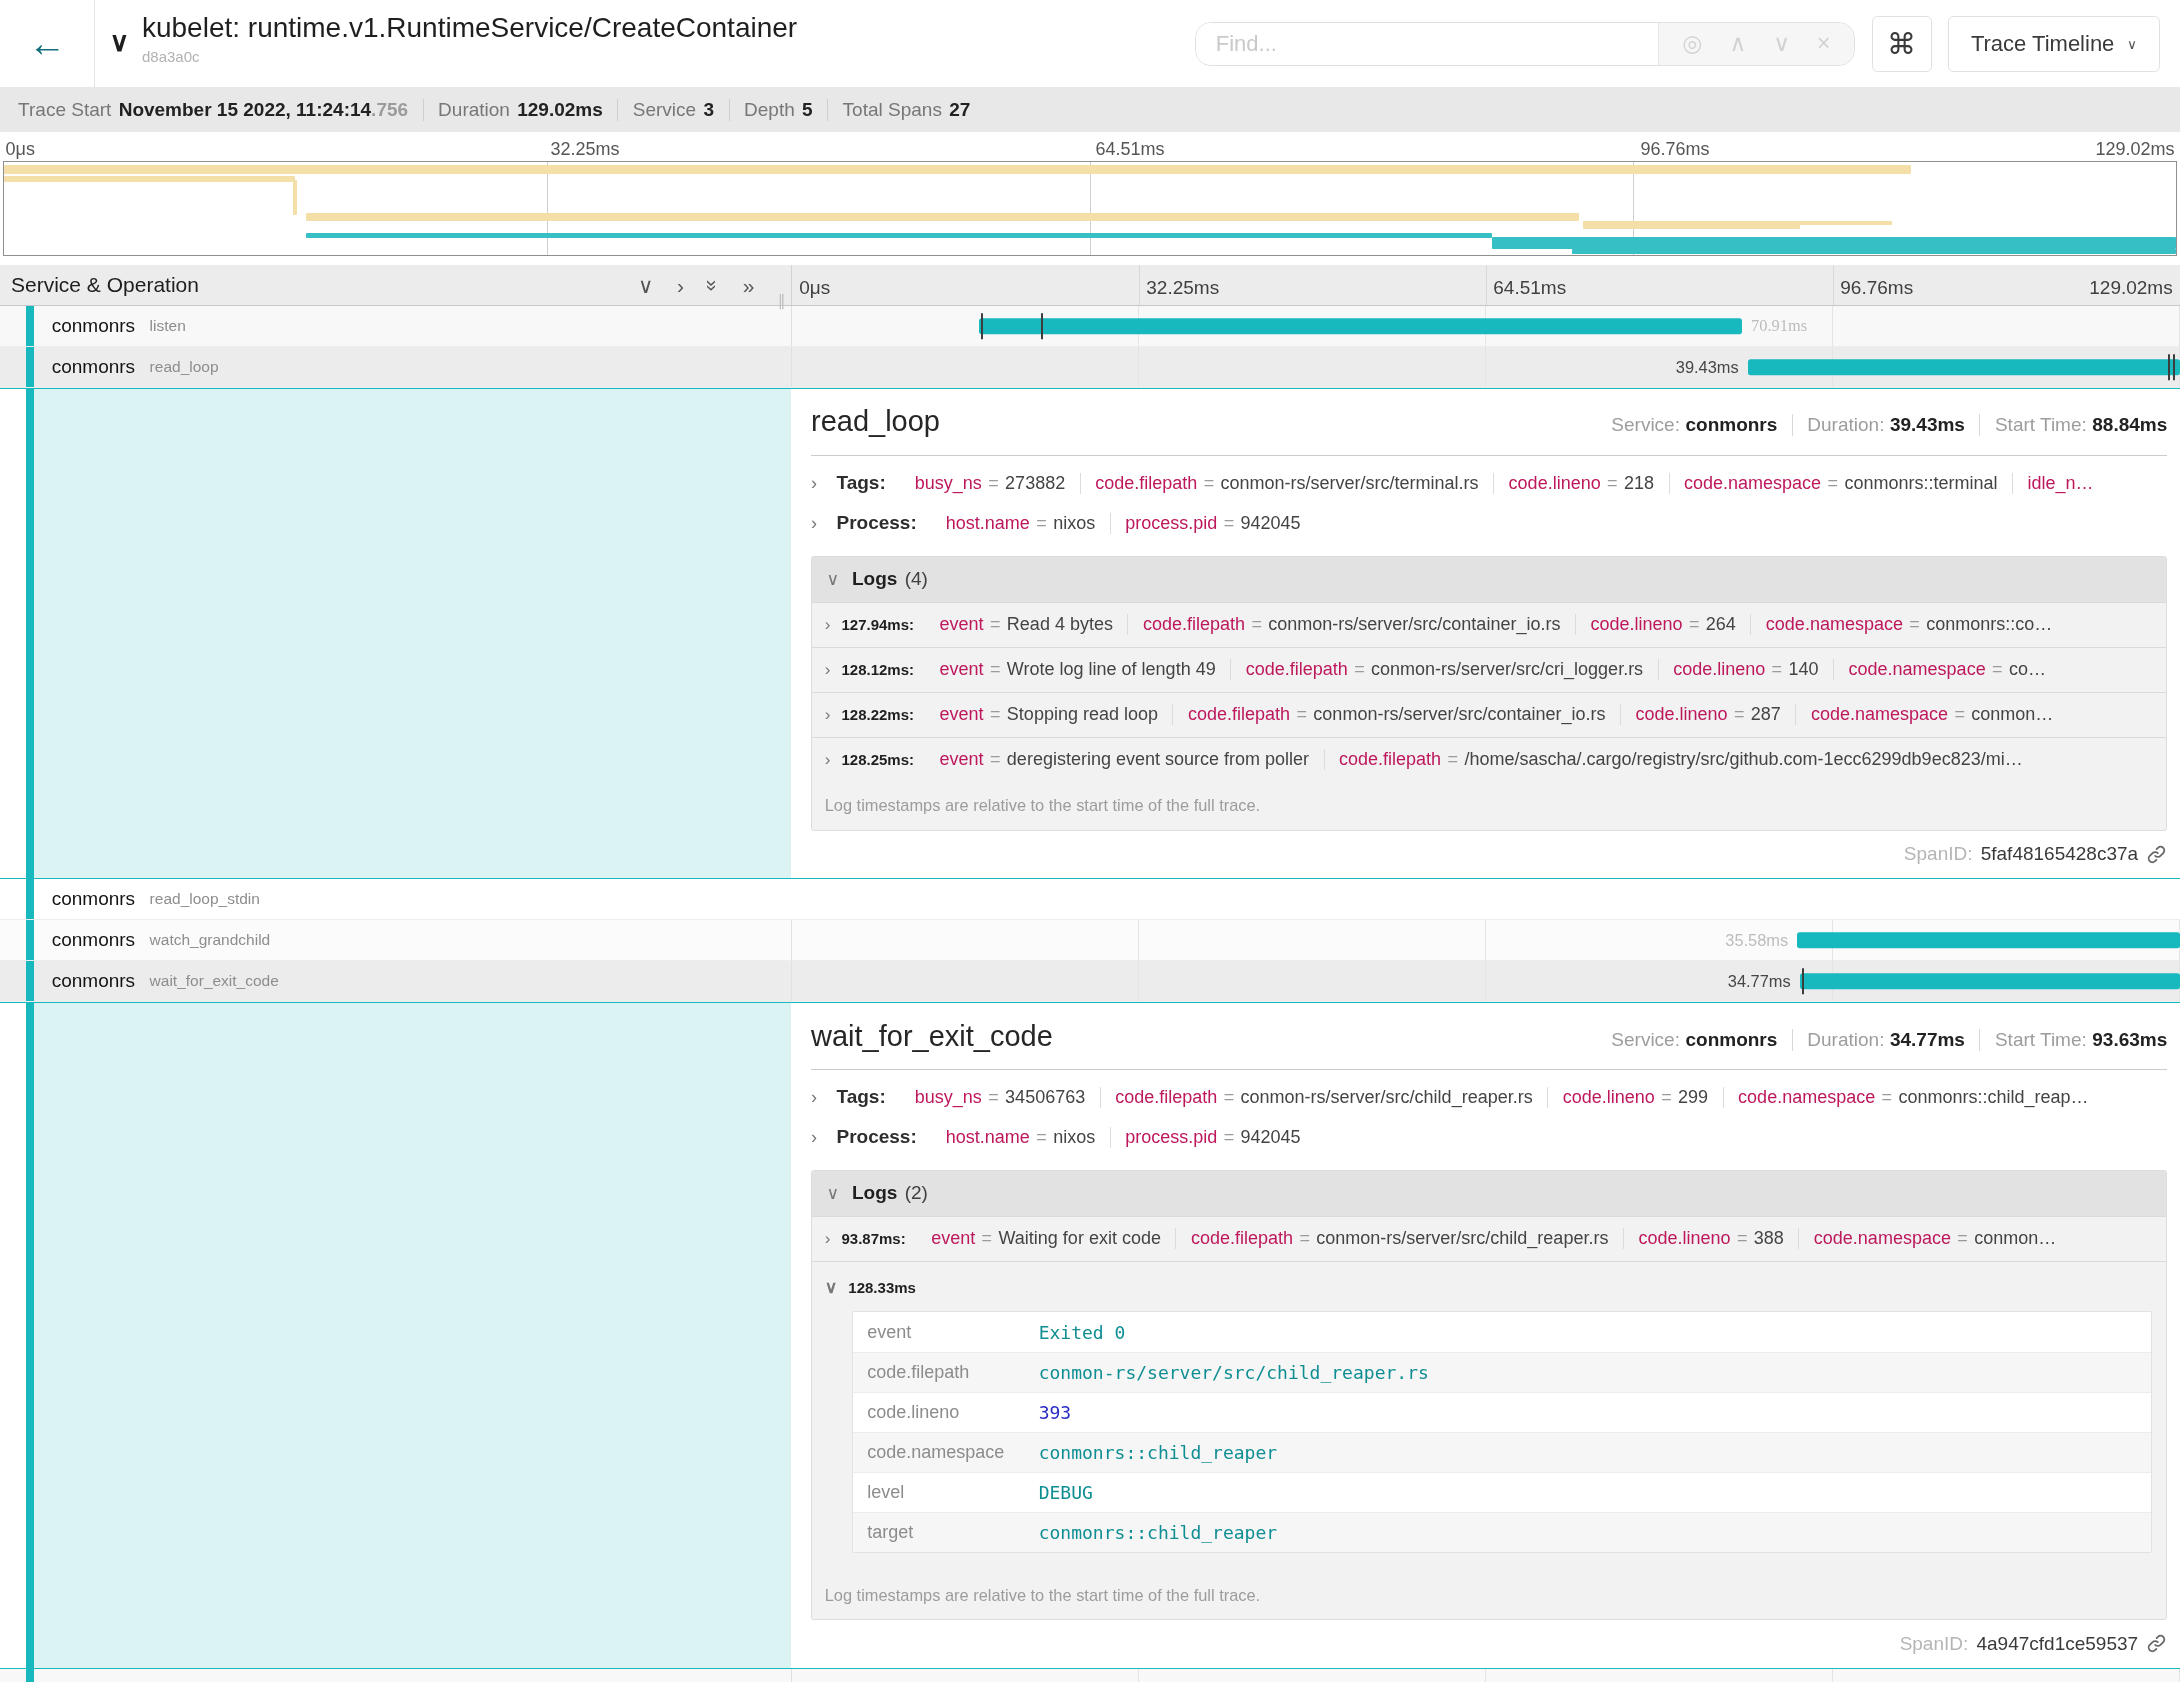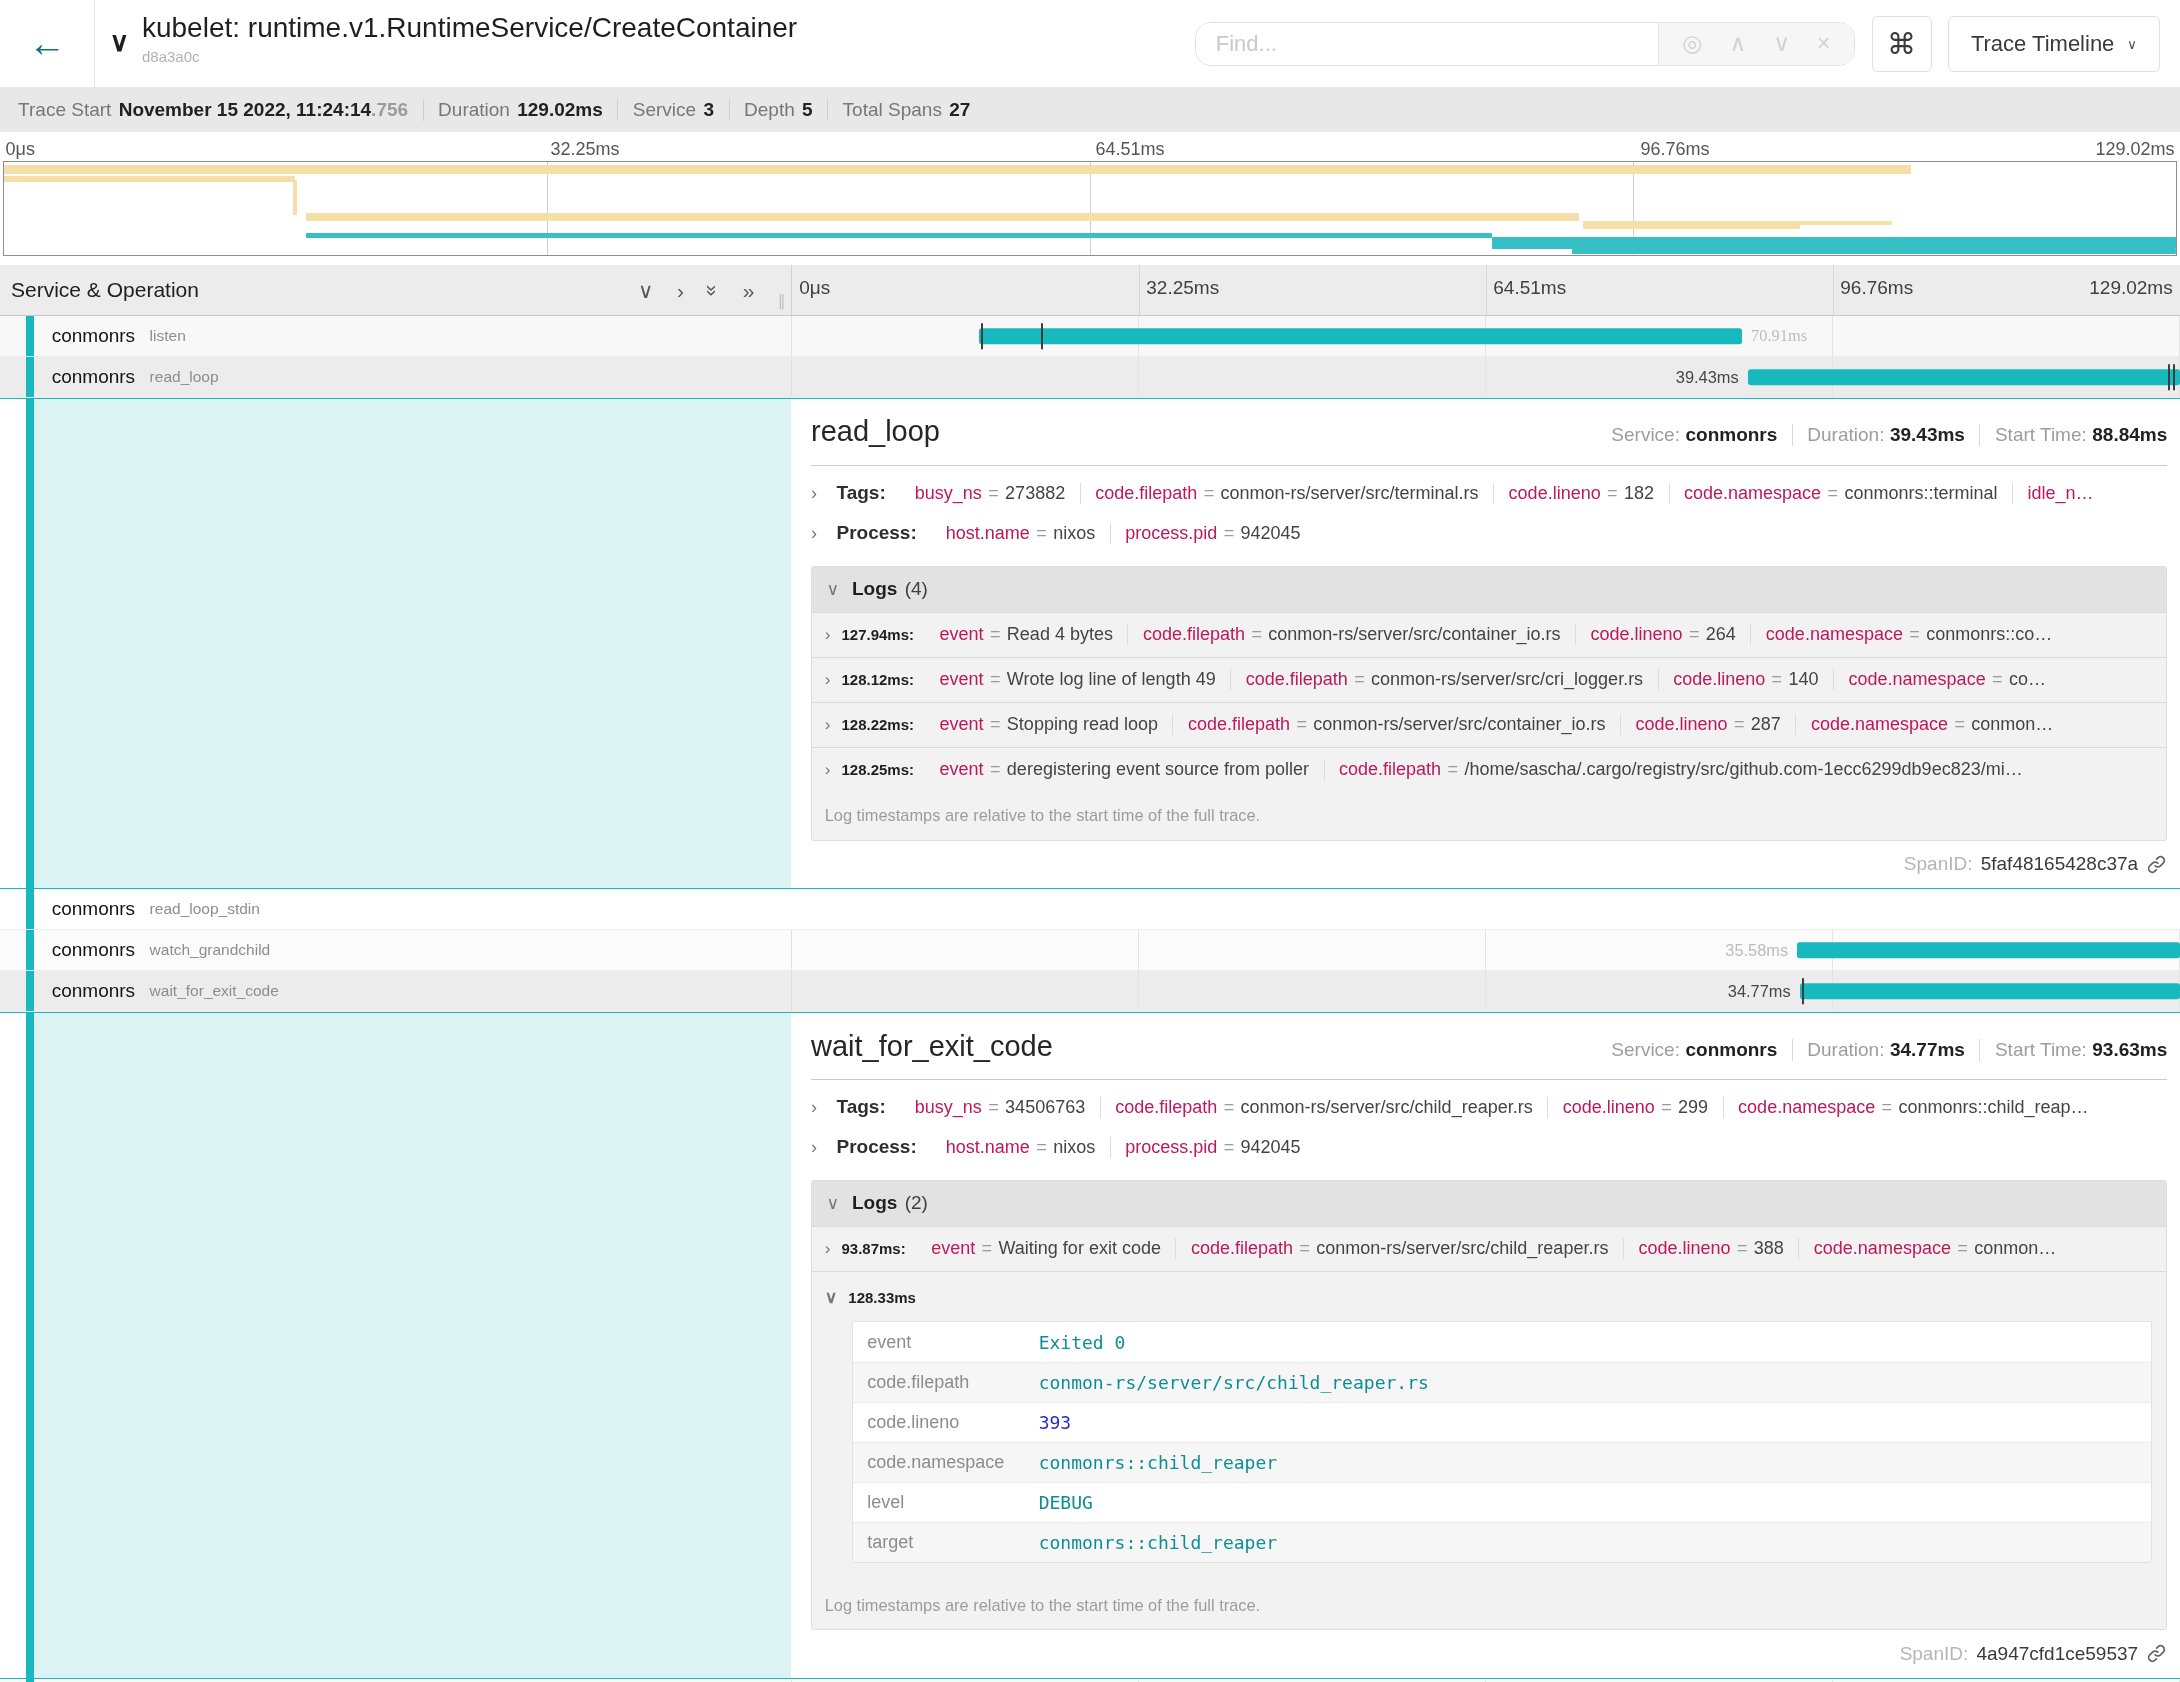--- a/index.html
+++ b/index.html
@@ -42,21 +42,21 @@
   .mm-ruler{position:relative;height:29px;font-size:18px;color:#555}
   .mm-tick{position:absolute;top:7.3px;white-space:nowrap}
   .mm-canvas{position:relative;height:95px;margin:0 2.7px;border:0.9px solid #8f8f8f;background:#fff;
              overflow:hidden;cursor:crosshair}
   .mm-grid{position:absolute;top:0;bottom:0;width:0.9px;background:#cfcfcf}
   .mm-bar{position:absolute;border-radius:0.9px}
   .mm-bar.tan{background:var(--tan)}
   .mm-bar.teal{background:var(--mteal)}
 
   
-  .thead{height:51px;display:flex;background:#ececec;border-bottom:0.9px solid #c8c8c8;flex-shrink:0}
+  .thead{height:41px;display:flex;background:#ececec;border-bottom:0.9px solid #c8c8c8;flex-shrink:0}
   .thead-left{width:791px;display:flex;align-items:center;padding:0 5.5px 0 11px;position:relative;flex-shrink:0}
   .thead-title{font-size:21px;color:#1e1e1e}
   .thead-icons{margin-left:auto;display:flex;gap:23.6px;color:#555;font-size:21px;align-items:center;padding-right:31px}
   .thead-icons span{cursor:pointer;line-height:1}
   .rot90{display:inline-block;transform:rotate(90deg)}
   .resizer{position:absolute;right:5.5px;top:27px;color:#bdbdbd;font-size:15.5px;cursor:col-resize}
   .thead-right{flex:1;position:relative;border-left:0.9px solid #d2d2d2}
   .t-tick{position:absolute;top:11.8px;font-size:19px;color:#3f3f3f;white-space:nowrap}
   .t-grid{position:absolute;top:0;bottom:0;width:0.9px;background:#d8d8d8}
 
@@ -279,21 +279,21 @@
               <span class="m-item"><span class="m-lbl">Duration:</span><span class="m-val">39.43ms</span></span>
               <span class="m-item"><span class="m-lbl">Start Time:</span><span class="m-val">88.84ms</span></span>
             </div>
           </div>
           <hr class="d-sep">
           <div class="d-acc">
             <span class="acc-chev">›</span>
             <span class="acc-label">Tags:</span>
             <span class="kv"><span class="k">busy_ns</span><span class="eq">=</span><span class="v">273882</span></span>
             <span class="kv"><span class="k">code.filepath</span><span class="eq">=</span><span class="v">conmon-rs/server/src/terminal.rs</span></span>
-            <span class="kv"><span class="k">code.lineno</span><span class="eq">=</span><span class="v">182</span></span>
+            <span class="kv"><span class="k">code.lineno</span><span class="eq">=</span><span class="v">218</span></span>
             <span class="kv"><span class="k">code.namespace</span><span class="eq">=</span><span class="v">conmonrs::terminal</span></span>
             <span class="kv"><span class="k">idle_n…</span></span>
           </div>
           <div class="d-acc">
             <span class="acc-chev">›</span>
             <span class="acc-label">Process:</span>
             <span class="kv"><span class="k">host.name</span><span class="eq">=</span><span class="v">nixos</span></span>
             <span class="kv"><span class="k">process.pid</span><span class="eq">=</span><span class="v">942045</span></span>
           </div>
           <div class="logs-block">

